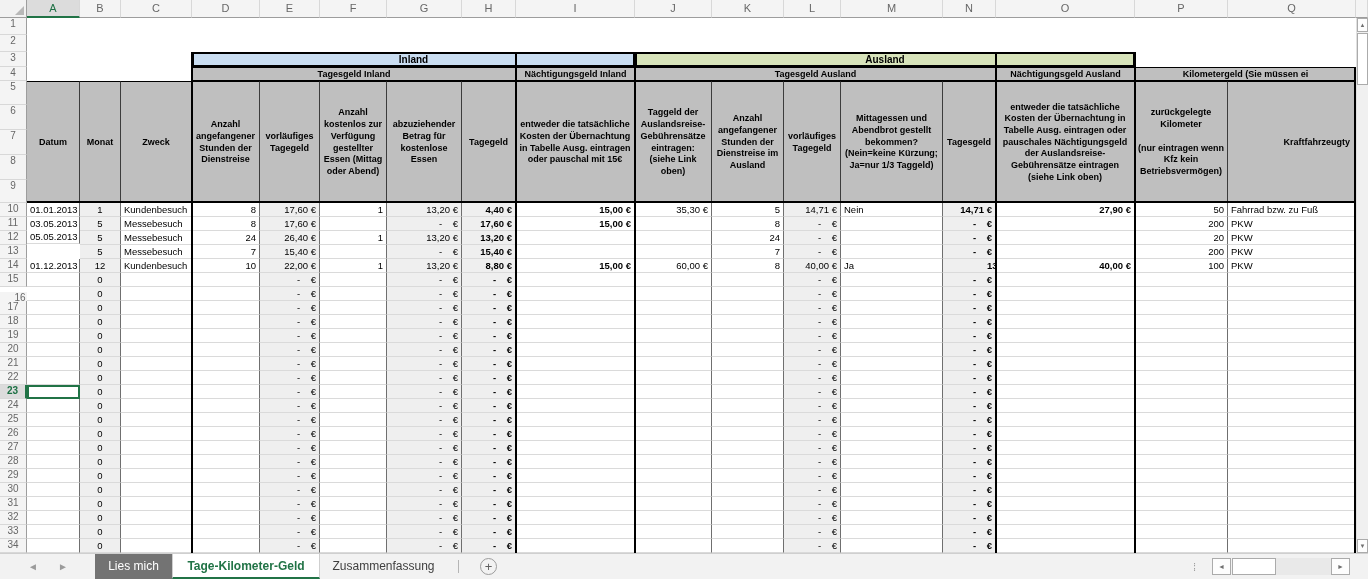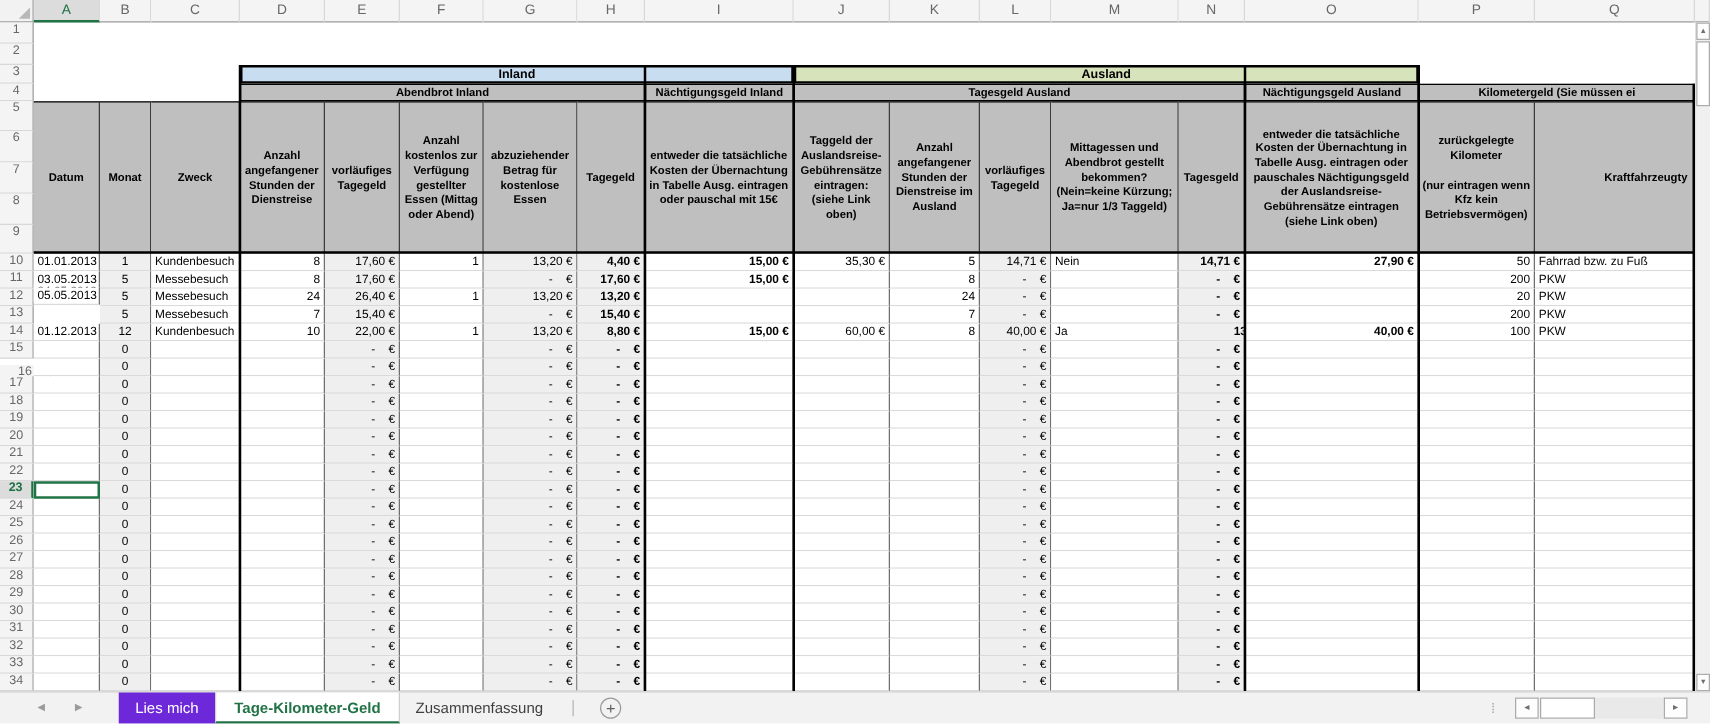--- a/index.html
+++ b/index.html
@@ -43,21 +43,21 @@
        line-height:12px;text-align:center;box-sizing:border-box;margin:0 0 1px 0;}
   .vbtn.bottom{margin:1px 0 0 0;}
   .vthumb{height:52px;border:1px solid #ababab;background:#fff;box-sizing:border-box;}
   .vtrack{flex:1;}
   
   .tabbar{position:absolute;left:0;top:553px;width:1368px;height:26px;background:#f2f2f2;
        border-top:1px solid #cfcfcf;box-sizing:border-box;font-size:12px;}
   .tabbar *{box-sizing:border-box;}
   .nav{position:absolute;top:0;line-height:25px;color:#9b9b9b;font-size:10px;}
   .tab{position:absolute;top:0;height:25px;line-height:25px;text-align:center;cursor:pointer;}
-  .tab.dark{left:95px;width:77px;background:#6d28d9;color:#fff;}
+  .tab.dark{left:95px;width:77px;background:#737373;color:#fff;}
   .tab.active{left:172px;width:148px;background:#fff;color:#217346;font-weight:bold;
        border-left:1px solid #cfcfcf;border-right:1px solid #cfcfcf;border-bottom:2px solid #217346;}
   .tab.plain{left:320px;width:127px;color:#3f3f3f;}
   .tabsep{position:absolute;left:458px;top:6px;width:1px;height:13px;background:#b5b5b5;}
   .newsheet{position:absolute;left:480px;top:4px;width:17px;height:17px;border:1px solid #9c9c9c;
        border-radius:50%;color:#5f5f5f;font-size:13px;line-height:15px;text-align:center;cursor:pointer;}
   .gripper{position:absolute;left:1193px;top:0;line-height:26px;color:#a0a0a0;font-size:11px;letter-spacing:-1px;}
   .hscroll{position:absolute;left:1212px;top:4px;width:138px;height:17px;display:flex;}
   .sbtn{width:19px;height:17px;border:1px solid #ababab;background:#fdfdfd;color:#6f6f6f;
        font-size:7px;text-align:center;line-height:15px;}
@@ -118,21 +118,21 @@
       <div class="rowh" style="left: 0px; top: 441px; width: 27px; height: 14px;">27</div>
       <div class="rowh" style="left: 0px; top: 455px; width: 27px; height: 14px;">28</div>
       <div class="rowh" style="left: 0px; top: 469px; width: 27px; height: 14px;">29</div>
       <div class="rowh" style="left: 0px; top: 483px; width: 27px; height: 14px;">30</div>
       <div class="rowh" style="left: 0px; top: 497px; width: 27px; height: 14px;">31</div>
       <div class="rowh" style="left: 0px; top: 511px; width: 27px; height: 14px;">32</div>
       <div class="rowh" style="left: 0px; top: 525px; width: 27px; height: 14px;">33</div>
       <div class="rowh" style="left: 0px; top: 539px; width: 27px; height: 14px;">34</div>
       <div class="band" style="left: 192px; top: 52px; width: 443px; height: 15px; background: rgb(201, 221, 241);">Inland</div>
       <div class="band" style="left: 635px; top: 52px; width: 500px; height: 15px; background: rgb(215, 227, 186);">Ausland</div>
-      <div class="ghead" style="left: 192px; top: 67px; width: 324px; height: 14px;">Abendbrot Inland</div>
+      <div class="ghead" style="left: 192px; top: 67px; width: 324px; height: 14px;">Tagesgeld Inland</div>
       <div class="ghead" style="left: 516px; top: 67px; width: 119px; height: 14px;">Nächtigungsgeld Inland</div>
       <div class="ghead" style="left: 635px; top: 67px; width: 361px; height: 14px;">Tagesgeld Ausland</div>
       <div class="ghead" style="left: 996px; top: 67px; width: 139px; height: 14px;">Nächtigungsgeld Ausland</div>
       <div class="ghead" style="left: 1135px; top: 67px; width: 221px; height: 14px;">Kilometergeld (Sie müssen ei</div>
       <div class="bhead" style="left: 27px; top: 81px; width: 53px; height: 122px;">Datum</div>
       <div class="bhead" style="left: 80px; top: 81px; width: 41px; height: 122px;">Monat</div>
       <div class="bhead" style="left: 121px; top: 81px; width: 71px; height: 122px;">Zweck</div>
       <div class="bhead" style="left: 192px; top: 81px; width: 68px; height: 122px;">Anzahl angefangener Stunden der Dienstreise</div>
       <div class="bhead" style="left: 260px; top: 81px; width: 60px; height: 122px;">vorläufiges Tagegeld</div>
       <div class="bhead" style="left: 320px; top: 81px; width: 67px; height: 122px;">Anzahl kostenlos zur Verfügung gestellter Essen (Mittag oder Abend)</div>

